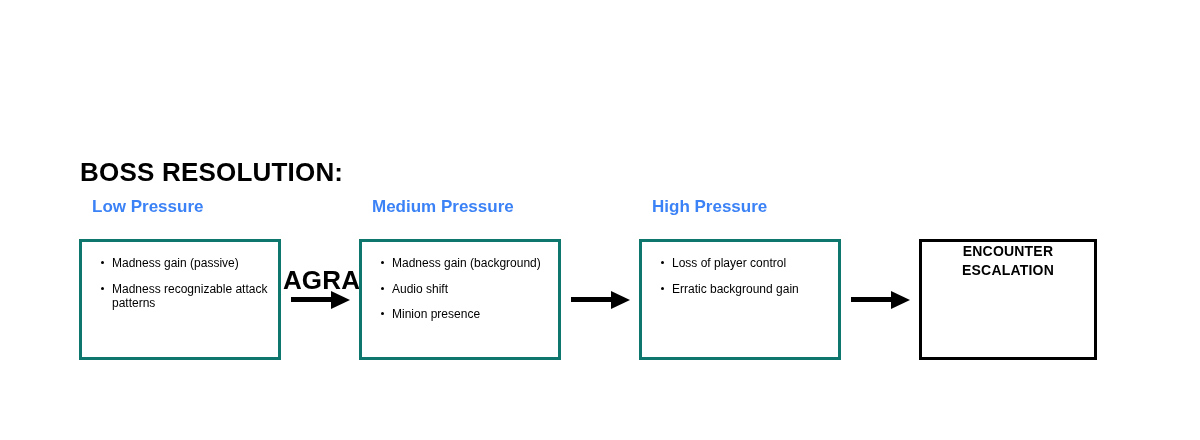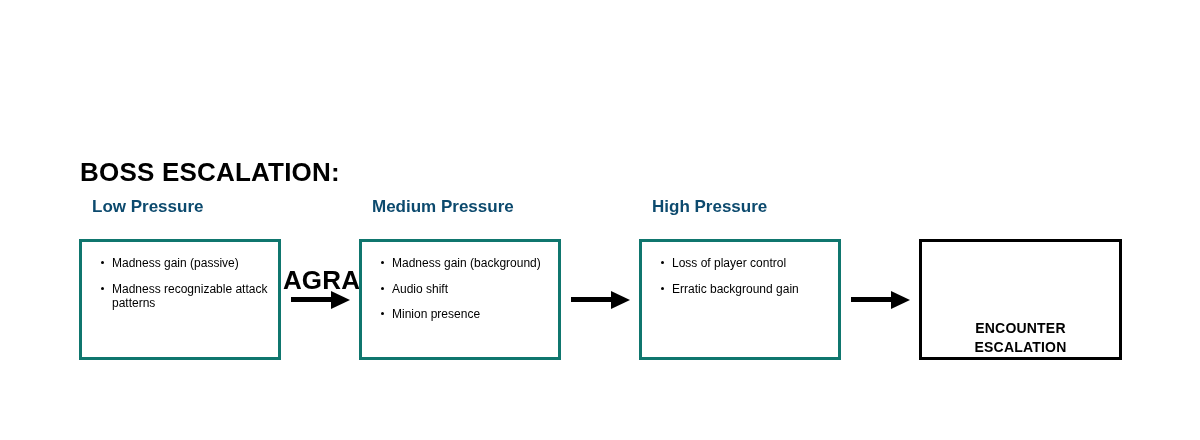--- a/index.html
+++ b/index.html
@@ -48,21 +48,21 @@
   .stage-2 { left: 359px; }
   .stage-3 { left: 639px; }
 
   .stage-header {
     position: absolute;
     left: 13px;
     top: 0px;
     font-size: 17px;
     font-weight: bold;
     line-height: 22px;
-    color: #0c4a6e;
+    color: #3b82f6;
     white-space: nowrap;
     text-align: center;
   }
 
   .stage-box {
     position: absolute;
     left: 0px;
     top: 43px;
     width: 202px;
     height: 121px;
@@ -95,27 +95,27 @@
     height: 3px;
     border-radius: 50%;
     background: #000000;
   }
 
   
   .final-box {
     position: absolute;
     left: 919px;
     top: 239px;
-    width: 203px;
+    width: 178px;
     height: 121px;
     box-sizing: border-box;
     border: 3px solid #000000;
     background: #ffffff;
     display: flex;
-    align-items: flex-end;
+    align-items: flex-start;
     justify-content: center;
   }
   .final-label {
     font-size: 14px;
     font-weight: bold;
     line-height: 19px;
     text-align: center;
     color: #000000;
     letter-spacing: 0.2px;
   }
@@ -131,21 +131,21 @@
   .arrow-1 { left: 291px; }
   .arrow-2 { left: 571px; }
   .arrow-3 { left: 851px; }
 </style>
 </head>
 <body>
 
 <div class="canvas">
 
   <div class="title">
-    <span class="title-line">BOSS ESCALATION:</span>
+    <span class="title-line">BOSS RESOLUTION:</span>
     <span class="title-line">ESCALATION DIAGRAM</span>
   </div>
 
   <div class="stage stage-1">
     <div class="stage-header">Low Pressure</div>
     <div class="stage-box">
       <ul class="bullet-list">
         <li class="bullet-item">Madness gain (passive)</li>
         <li class="bullet-item">Madness recognizable attack patterns</li>
       </ul>

